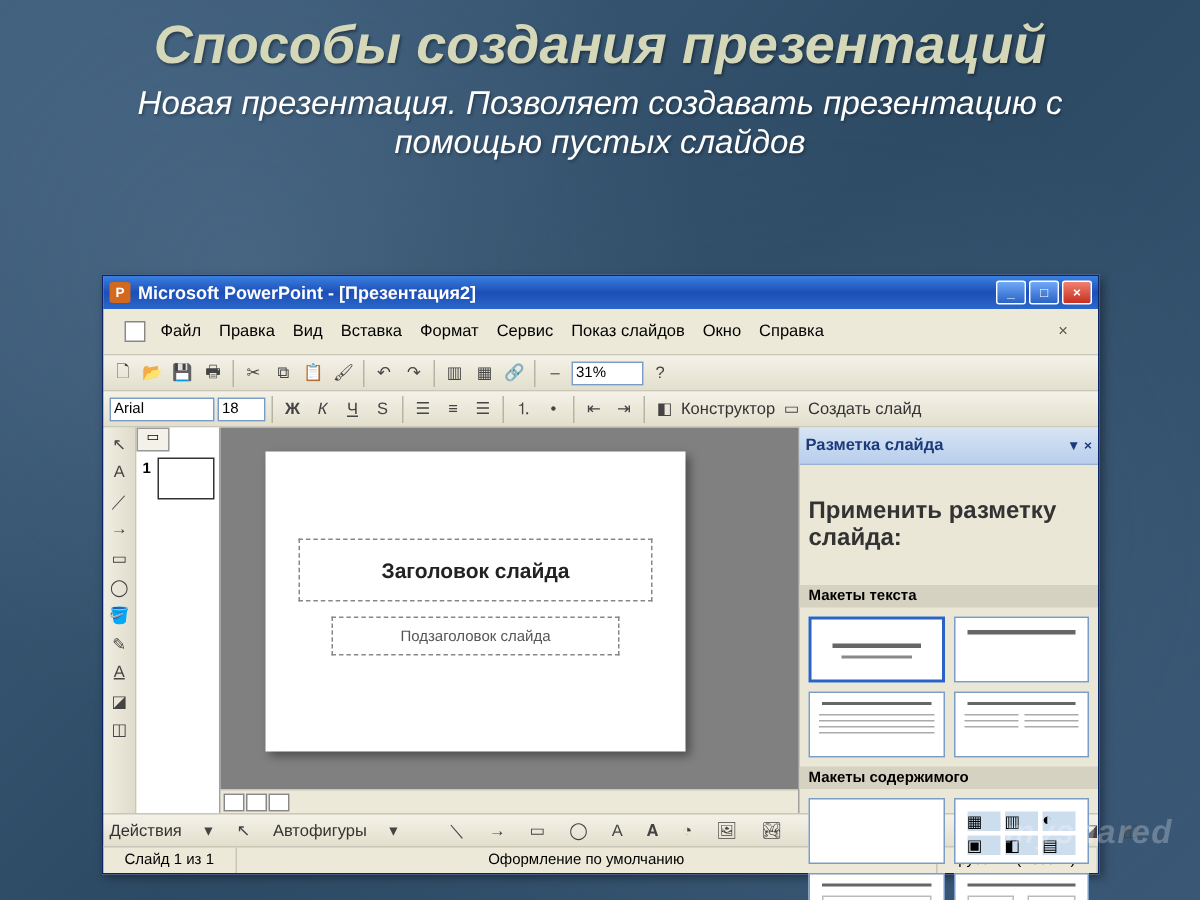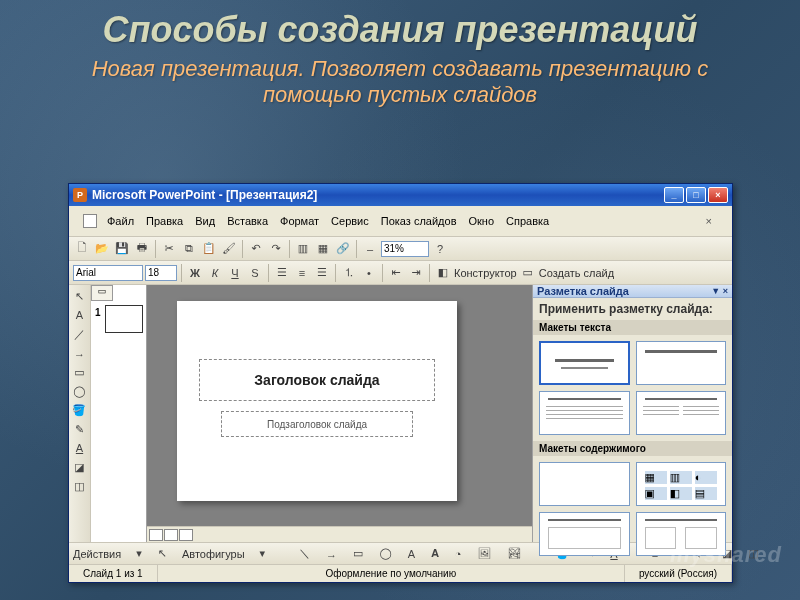--- a/index.html
+++ b/index.html
@@ -12,21 +12,21 @@
       radial-gradient(circle at 70% 60%, rgba(80,110,140,.3) 0, transparent 45%),
       linear-gradient(135deg, #3f5f7d 0%, #2d4a64 50%, #3a5876 100%);
   }
   .slide-title {
     text-align: center; font-style: italic; font-weight: bold;
     color: #d4d8b8; font-size: 36px; line-height: 1.1;
     padding: 10px 0 6px; text-shadow: 1px 1px 2px rgba(0,0,0,.4);
   }
   .slide-sub {
     text-align: center; font-style: italic;
-    color: #fdba74; font-size: 22px; line-height: 1.2;
+    color: #ffffff; font-size: 22px; line-height: 1.2;
     padding: 0 50px 10px; text-shadow: 1px 1px 2px rgba(0,0,0,.3);
   }
 
   
   .pp-window {
     position: absolute; left: 68px; top: 183px; width: 665px; height: 400px;
     background: #ece9d8; border: 1px solid #0a246a;
     box-shadow: 2px 2px 6px rgba(0,0,0,.4);
     display: flex; flex-direction: column;
   }
@@ -61,23 +61,23 @@
   .canvas-scroll{flex:1;background:#808080;position:relative;overflow:hidden;}
   .slide-edit{position:absolute;left:30px;top:16px;width:280px;height:200px;background:#fff;box-shadow:3px 3px 6px rgba(0,0,0,.4);}
   .ph{position:absolute;border:1px dashed #888;text-align:center;display:flex;align-items:center;justify-content:center;}
   .ph-title{left:22px;top:58px;width:236px;height:42px;font-weight:bold;font-size:14px;color:#222;}
   .ph-sub{left:44px;top:110px;width:192px;height:26px;font-size:10px;color:#555;}
   .notes{height:24px;background:#fff;border-top:1px solid #a0a0a0;font-size:10px;color:#888;padding:4px 6px;}
   .view-icons{height:16px;background:#ece9d8;border-top:1px solid #cac6b8;display:flex;align-items:center;gap:1px;padding-left:2px;}
   .view-icons .vb{width:14px;height:12px;border:1px solid #888;background:#fff;font-size:7px;}
 
   .taskpane{width:200px;background:#eae7d7;border-left:1px solid #a0a0a0;display:flex;flex-direction:column;font-size:11px;}
-  .tp-head{height:20px;background:linear-gradient(#d8e4f4,#b8ceec);display:flex;align-items:center;padding:0 4px;font-weight:bold;color:#1a3a7a;border-bottom:1px solid #9ab0d0;}
+  .tp-head{height:20px;background:linear-gradient(#d8e4f4,#b8ceec);display:flex;align-items:center;padding:12px 4px;font-weight:bold;color:#1a3a7a;border-bottom:1px solid #9ab0d0;}
   .tp-head .arr{margin-left:auto;font-size:9px;}
-  .tp-sub{padding:4px 6px;font-weight:bold;color:#333;font-size:12px;}
+  .tp-sub{padding:22px 6px;font-weight:bold;color:#333;font-size:16px;}
   .tp-group{padding:2px 6px;font-weight:bold;background:#d6d2c2;font-size:10px;}
   .tp-grid{display:grid;grid-template-columns:1fr 1fr;gap:6px;padding:6px;}
   .layout-th{height:44px;background:#fff;border:1px solid #7a9cc6;position:relative;}
   .layout-th.sel{border:2px solid #2a63c6;}
   .lt-bar{position:absolute;background:#888;height:2px;}
   .lt-lines{position:absolute;left:6px;right:6px;}
   .lt-lines div{height:1px;background:#aaa;margin-bottom:3px;}
   .tp-footer{margin-top:auto;padding:4px;font-size:10px;display:flex;align-items:center;gap:4px;border-top:1px solid #cac6b8;}
   .tp-footer input{width:12px;height:12px;}
 

